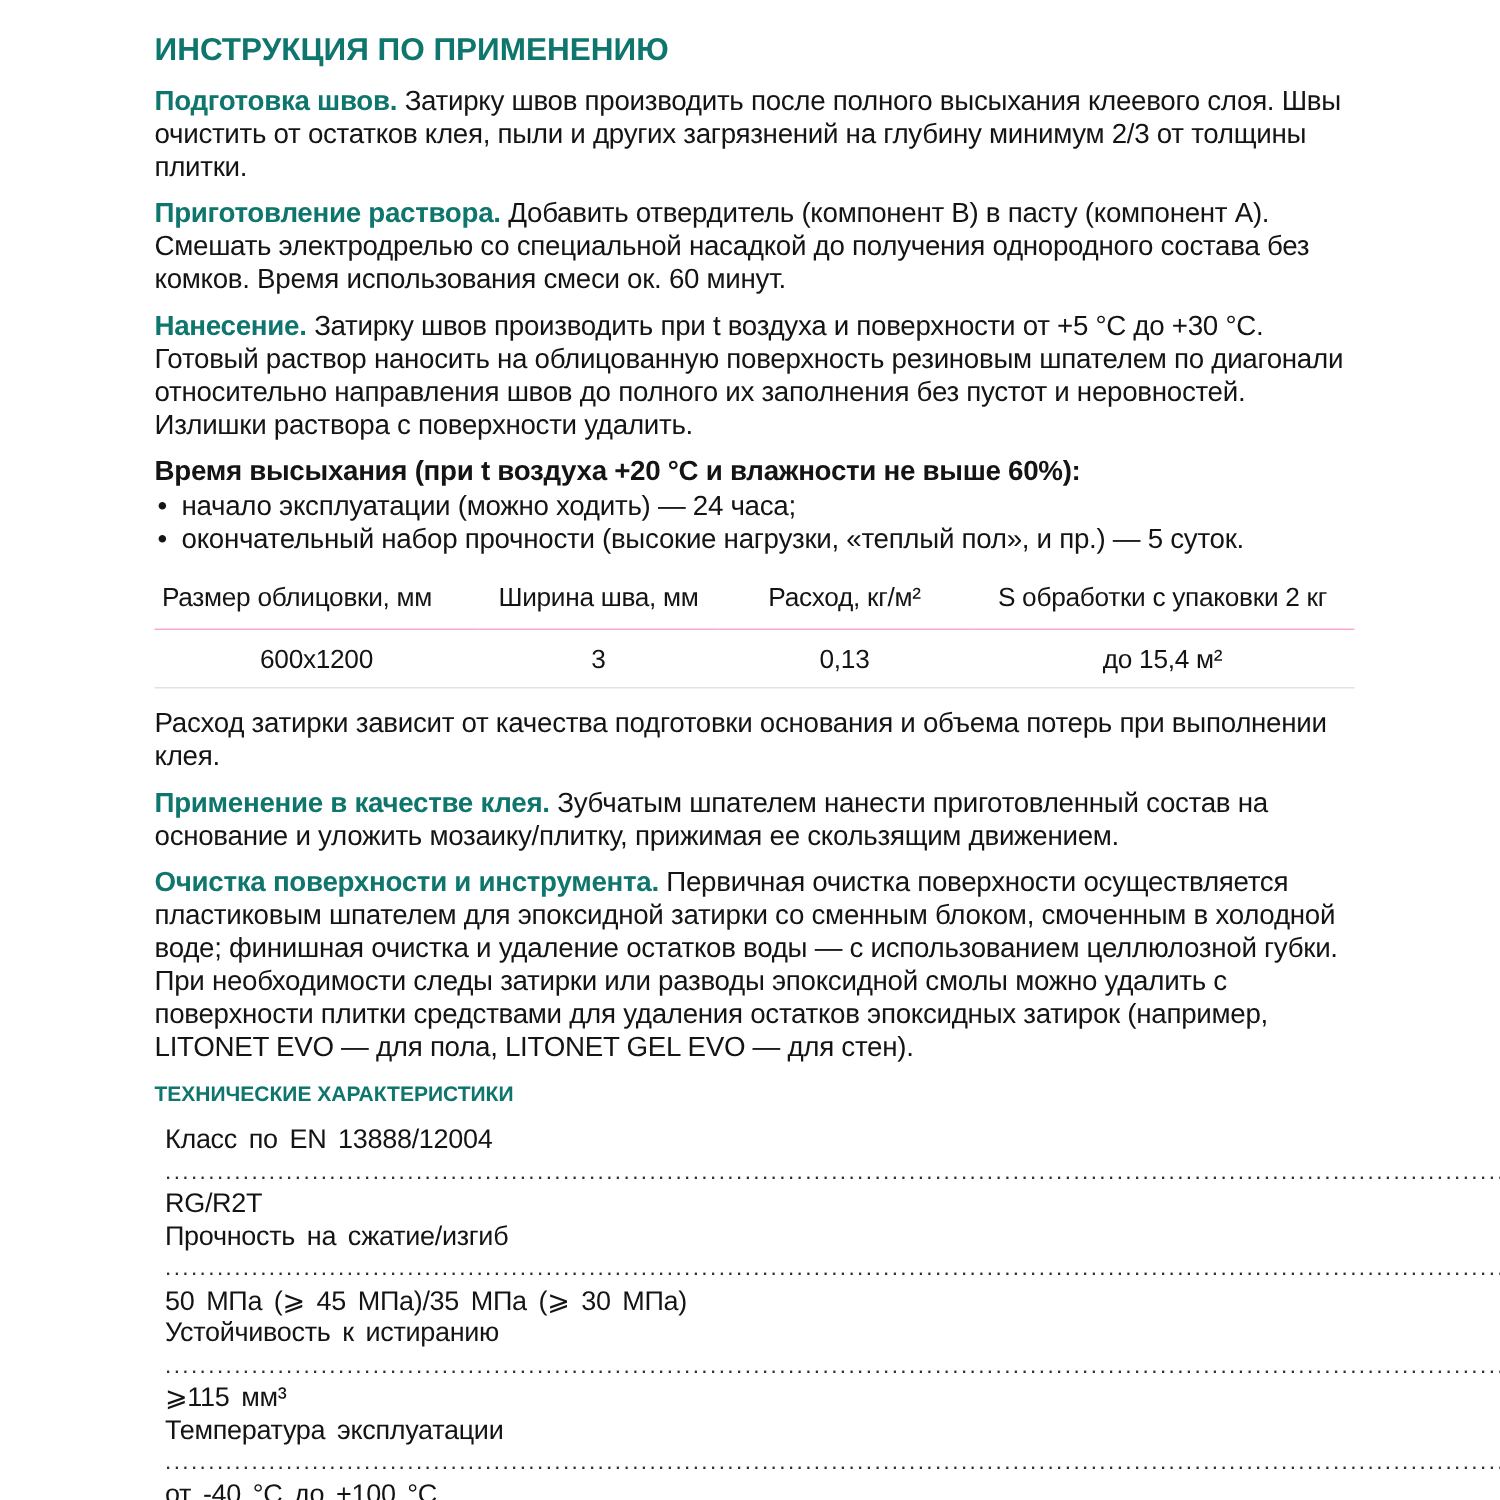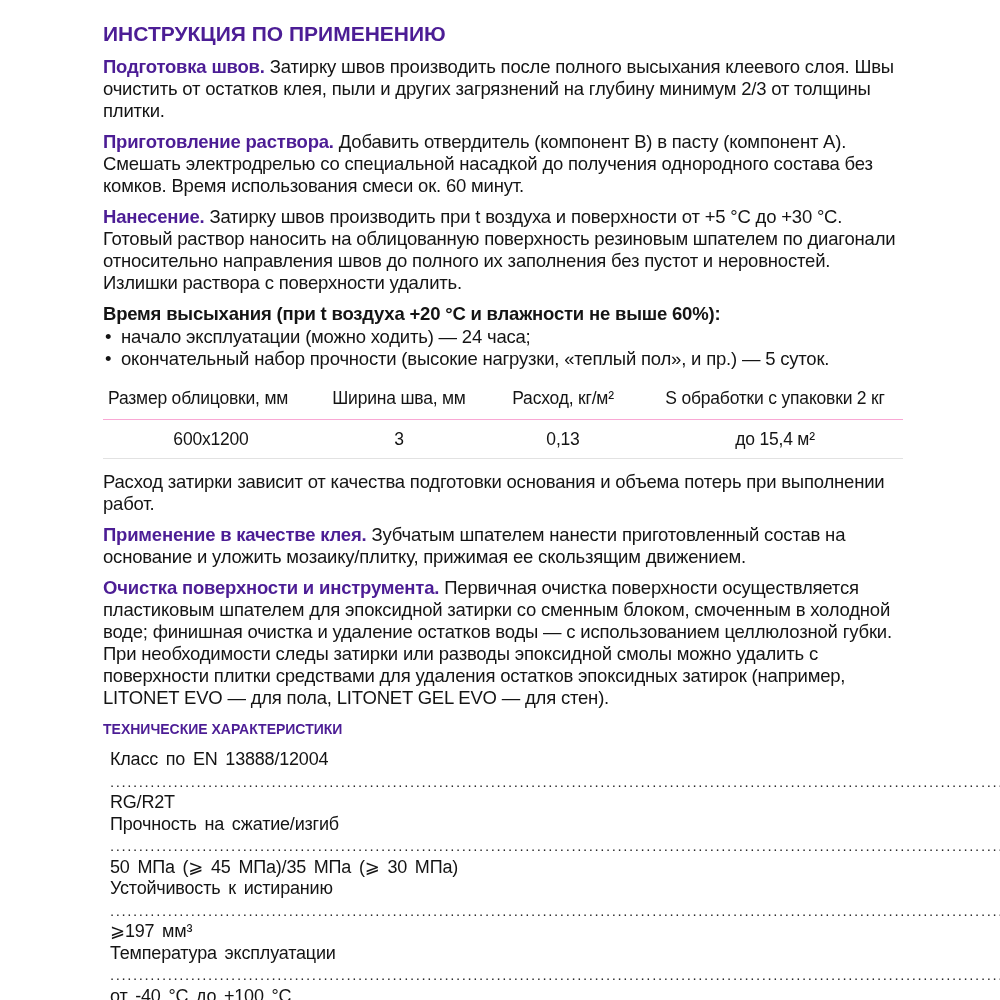--- a/index.html
+++ b/index.html
@@ -10,21 +10,21 @@
     background: #ffffff;
     box-sizing: border-box;
     padding: 22px 97px 0 103px;
     overflow: hidden;
     font-family: "Liberation Sans", "DejaVu Sans", sans-serif;
     color: #141414;
     font-size: 18.5px;
     line-height: 22px;
     letter-spacing: -0.2px;
   }
-  .accent { color: #4c1d95; }
+  .accent { color: #0f766e; }
   h1.title {
     font-size: 21px;
     line-height: 24px;
     font-weight: bold;
     margin: 0 0 10px 0;
     letter-spacing: 0;
   }
   p.para { margin: 0 0 9px 0; }
   .lead { font-weight: bold; margin-right: 5px; }
   .subhead {
@@ -141,21 +141,21 @@
     <tbody>
       <tr>
         <td>600х1200</td>
         <td>3</td>
         <td>0,13</td>
         <td>до 15,4 м²</td>
       </tr>
     </tbody>
   </table>
 
-  <p class="para">Расход затирки зависит от качества подготовки основания и объема потерь при выполнении работ.</p>
+  <p class="para">Расход затирки зависит от качества подготовки основания и объема потерь при выполнении клея.</p>
 
   <p class="para">
     <span class="lead accent">Применение в качестве клея.</span><span>Зубчатым шпателем нанести приготовленный состав на основание и уложить мозаику/плитку, прижимая ее скользящим движением.</span>
   </p>
 
   <p class="para">
     <span class="lead accent">Очистка поверхности и инструмента.</span><span>Первичная очистка поверхности осуществляется пластиковым шпателем для эпоксидной затирки со сменным блоком, смоченным в холодной воде; финишная очистка и удаление остатков воды — с использованием целлюлозной губки. При необходимости следы затирки или разводы эпоксидной смолы можно удалить с поверхности плитки средствами для удаления остатков эпоксидных затирок (например, LITONET EVO — для пола, LITONET GEL EVO — для стен).</span>
   </p>
 
   <div class="tech-heading accent">ТЕХНИЧЕСКИЕ ХАРАКТЕРИСТИКИ</div>
@@ -167,21 +167,21 @@
       <span class="spec-value">RG/R2T</span>
     </div>
     <div class="spec-row">
       <span class="spec-label">Прочность на сжатие/изгиб</span>
       <span class="spec-dots"></span>
       <span class="spec-value">50 МПа (⩾ 45 МПа)/35 МПа (⩾ 30 МПа)</span>
     </div>
     <div class="spec-row">
       <span class="spec-label">Устойчивость к истиранию</span>
       <span class="spec-dots"></span>
-      <span class="spec-value">⩾197 мм³</span>
+      <span class="spec-value">⩾115 мм³</span>
     </div>
     <div class="spec-row">
       <span class="spec-label">Температура эксплуатации</span>
       <span class="spec-dots"></span>
       <span class="spec-value">от -40 °С до +100 °С</span>
     </div>
     <div class="spec-row">
       <span class="spec-label">Жизнеспособность смеси</span>
       <span class="spec-dots"></span>
       <span class="spec-value">~60 минут</span>

